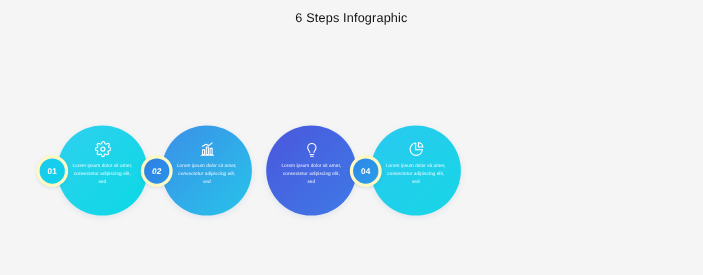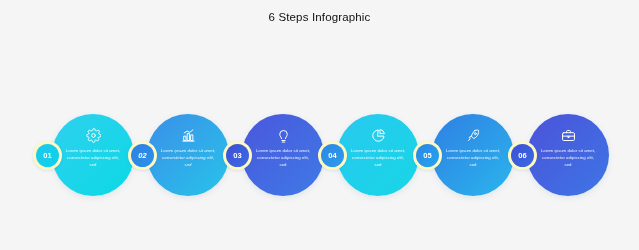--- a/index.html
+++ b/index.html
@@ -168,73 +168,34 @@
         <span class="step-icon">
           <svg viewBox="0 0 24 24" fill="none" stroke="#ffffff" stroke-width="1.6" stroke-linecap="round" stroke-linejoin="round">
             <path d="M9 17c0-2-3-3.5-3-7a6 6 0 1 1 12 0c0 3.5-3 5-3 7"></path>
             <path d="M9.5 20h5"></path>
             <path d="M10 22.5h4"></path>
           </svg>
         </span>
         <div class="step-text">Lorem ipsum dolor sit amet, consectetur adipiscing elit, sed</div>
       </div>
     </div>
-    <div class="badge-ring">
-      <div class="badge" style="background: linear-gradient(135deg, rgb(59, 79, 214) 0%, rgb(62, 108, 226) 100%);">03</div>
-    </div>
   </div>
 
   <div class="step step-3">
     <div class="bubble" style="background: linear-gradient(135deg, rgb(41, 201, 239) 0%, rgb(23, 214, 230) 100%);">
       <div class="bubble-inner">
         <span class="step-icon">
           <svg viewBox="0 0 24 24" fill="none" stroke="#ffffff" stroke-width="1.6" stroke-linecap="round" stroke-linejoin="round">
             <path d="M11 3.2A9 9 0 1 0 20.8 13H11z"></path>
             <path d="M15 2.5A8 8 0 0 1 21.5 9H15z"></path>
           </svg>
         </span>
         <div class="step-text">Lorem ipsum dolor sit amet, consectetur adipiscing elit, sed</div>
       </div>
     </div>
     <div class="badge-ring">
       <div class="badge" style="background: linear-gradient(135deg, rgb(47, 134, 230) 0%, rgb(42, 158, 233) 100%);">04</div>
     </div>
   </div>
 
-  <div class="step step-4">
-    <div class="bubble" style="background: linear-gradient(135deg, rgb(47, 127, 228) 0%, rgb(42, 182, 236) 100%);">
-      <div class="bubble-inner">
-        <span class="step-icon">
-          <svg viewBox="0 0 24 24" fill="none" stroke="#ffffff" stroke-width="1.6" stroke-linecap="round" stroke-linejoin="round">
-            <path d="M14 4c3.5-1.2 6-0.5 6-0.5s0.7 2.5-0.5 6c-1 3-4 6-7 7.5l-4-4C10 10 11 7 14 4z"></path>
-            <circle cx="15" cy="9" r="1.6"></circle>
-            <path d="M8.5 13.5L5 15l1 1.5"></path>
-            <path d="M4 20l2.5-2.5"></path>
-          </svg>
-        </span>
-        <div class="step-text">Lorem ipsum dolor sit amet, consectetur adipiscing elit, sed</div>
-      </div>
-    </div>
-    <div class="badge-ring">
-      <div class="badge" style="background: linear-gradient(135deg, rgb(42, 134, 232) 0%, rgb(37, 166, 236) 100%);">05</div>
-    </div>
-  </div>
-
-  <div class="step step-5">
-    <div class="bubble" style="background: linear-gradient(135deg, rgb(76, 82, 218) 0%, rgb(61, 118, 229) 100%);">
-      <div class="bubble-inner">
-        <span class="step-icon">
-          <svg viewBox="0 0 24 24" fill="none" stroke="#ffffff" stroke-width="1.6" stroke-linecap="round" stroke-linejoin="round">
-            <rect x="2.5" y="7.5" width="19" height="12.5" rx="1.8"></rect>
-            <path d="M9 7.5V5.5a1.5 1.5 0 0 1 1.5-1.5h3A1.5 1.5 0 0 1 15 5.5v2"></path>
-            <path d="M2.5 13h19"></path>
-            <path d="M11 13v2.2h2V13"></path>
-          </svg>
-        </span>
-        <div class="step-text">Lorem ipsum dolor sit amet, consectetur adipiscing elit, sed</div>
-      </div>
-    </div>
-    <div class="badge-ring">
-      <div class="badge" style="background: linear-gradient(135deg, rgb(60, 79, 216) 0%, rgb(58, 108, 224) 100%);">06</div>
-    </div>
-  </div>
+
 
 </div>
 
 </body></html>

